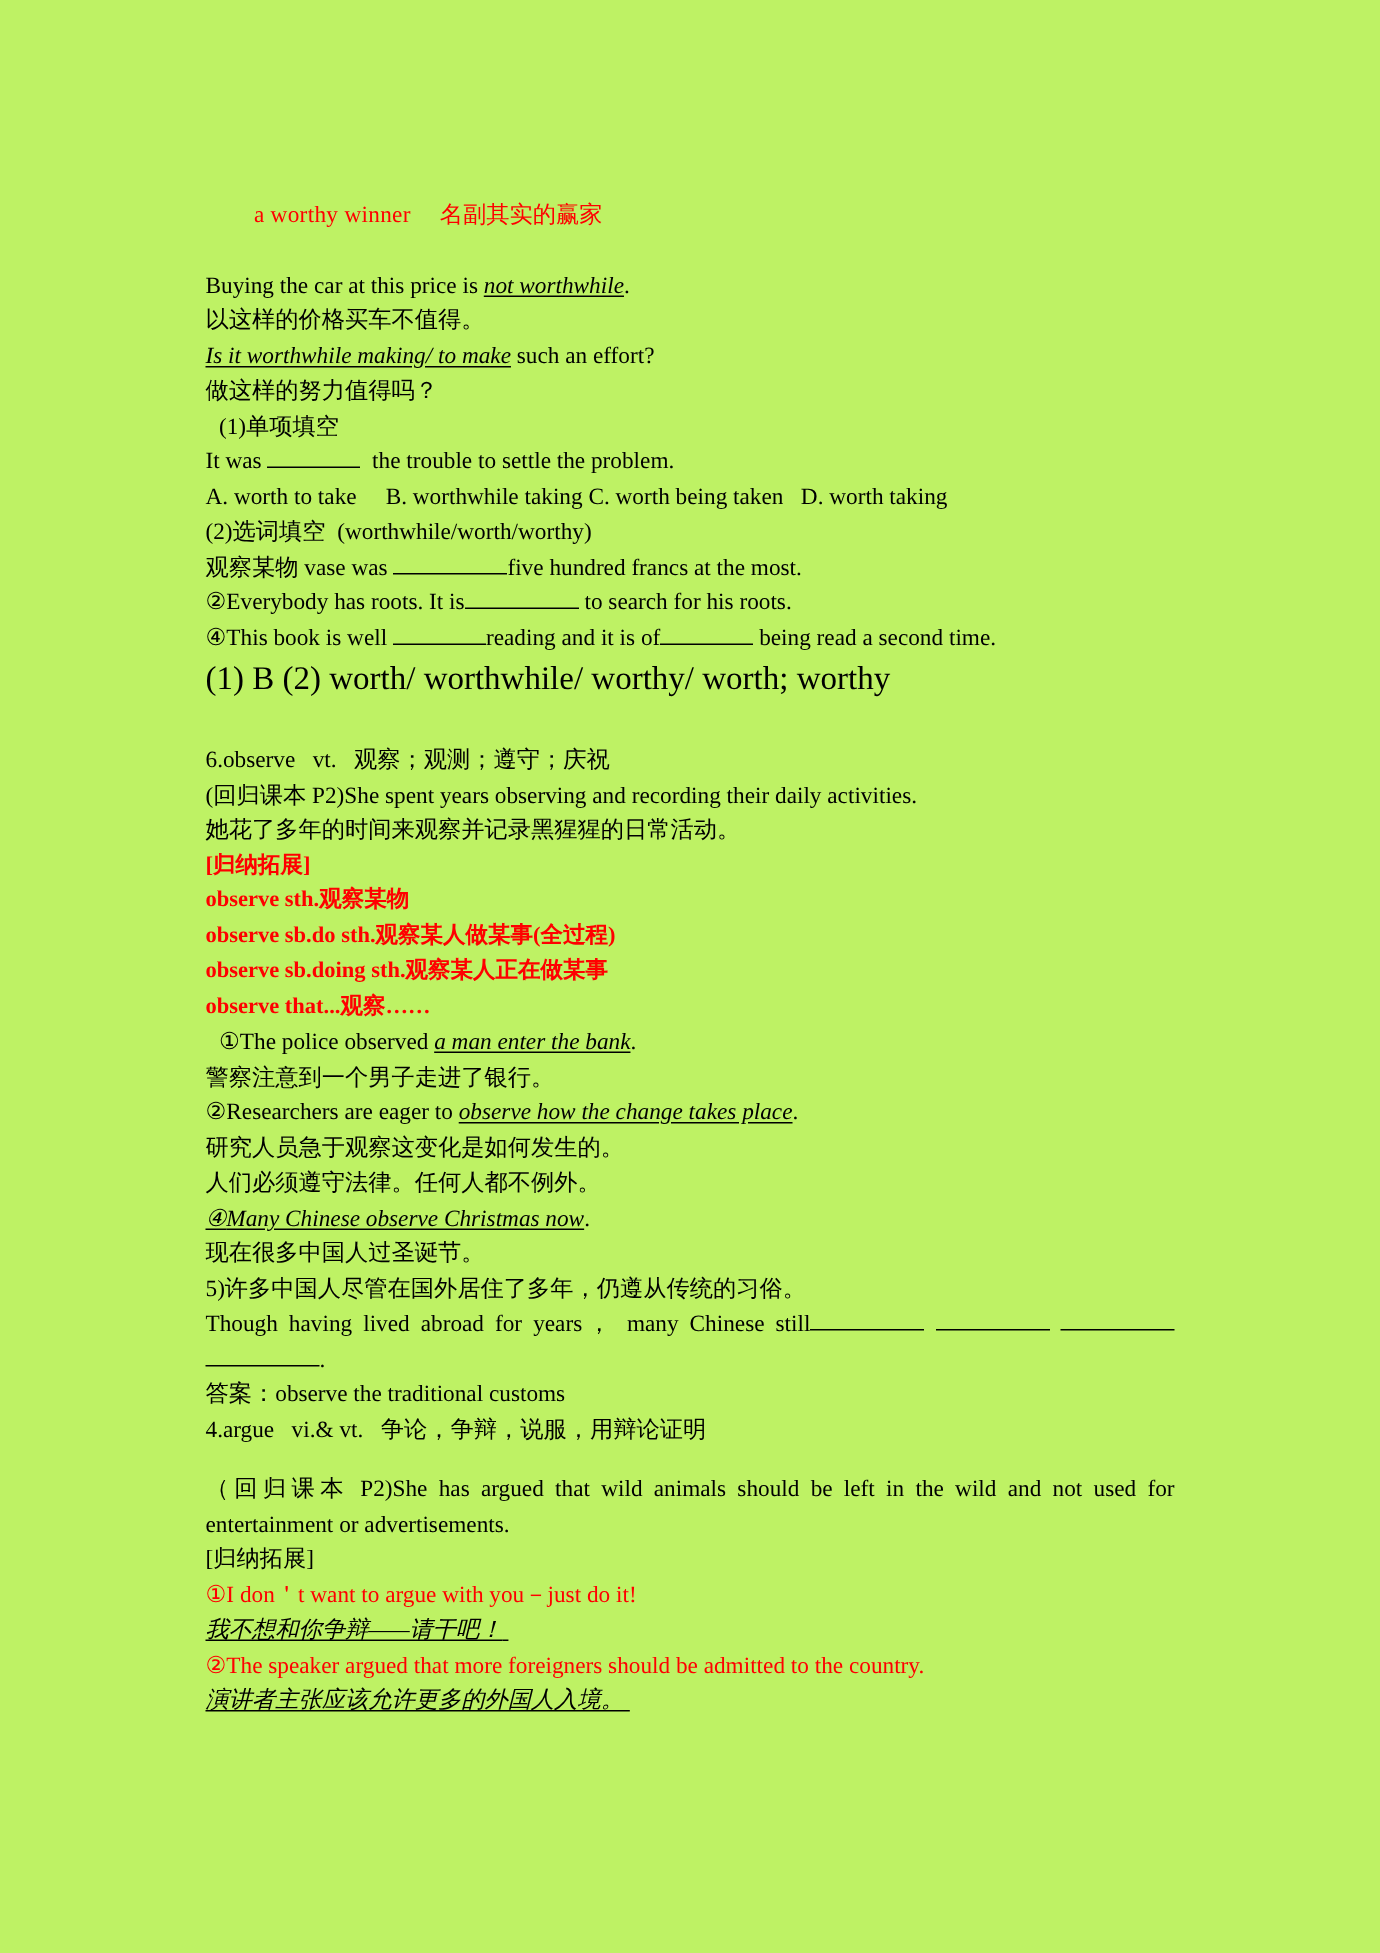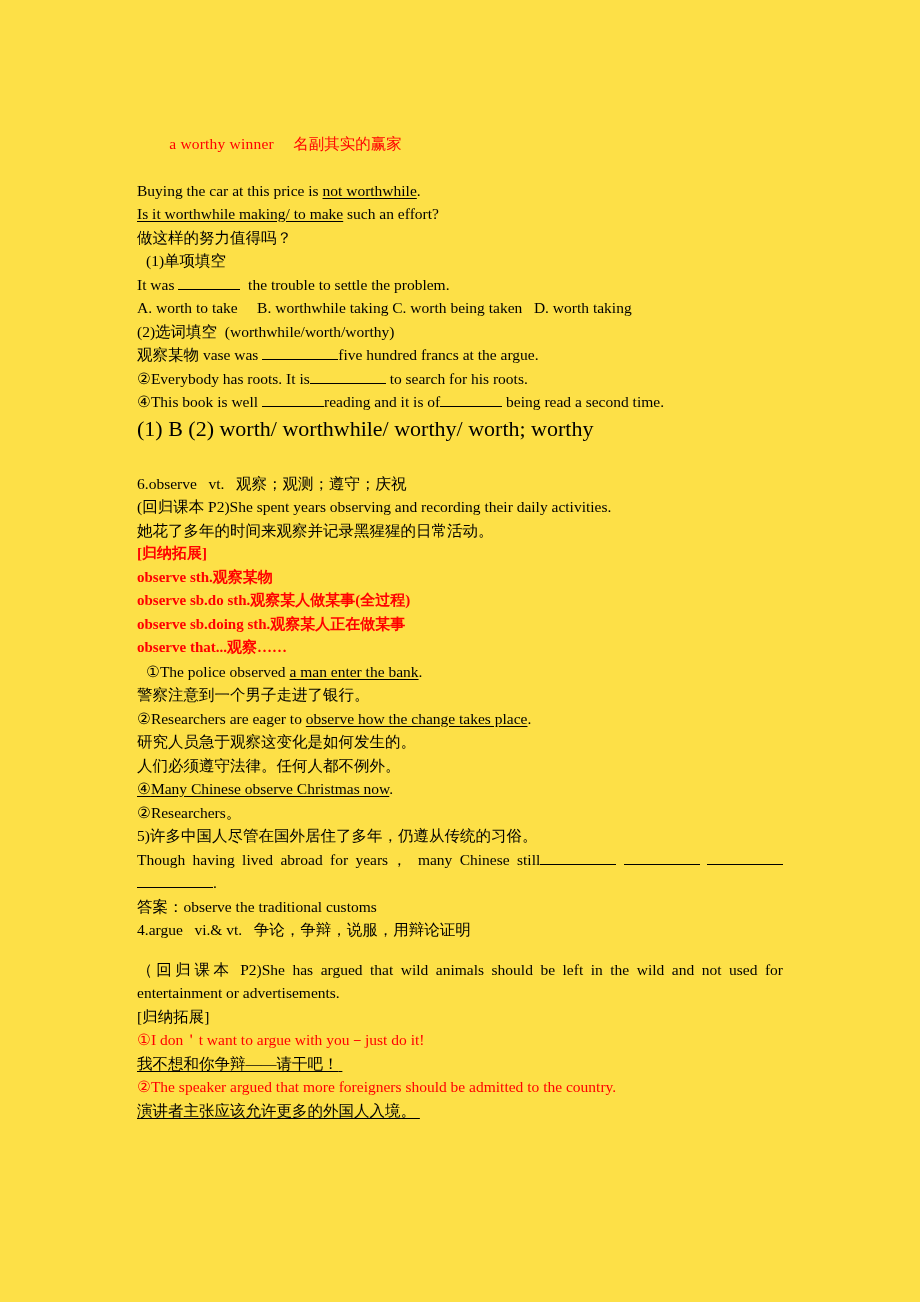--- a/index.html
+++ b/index.html
@@ -11,21 +11,21 @@
     width: 920px;
     height: 1302px;
     font-family: "Liberation Serif", "DejaVu Serif", serif;
     color: #000000;
     overflow: hidden;
   }
   .page {
     position: relative;
     width: 920px;
     height: 1302px;
-    background: #fde047;
+    background: #bef264;
     box-sizing: border-box;
     padding: 108px 137px 0 137px;
   }
   .doc {
     width: 646px;
   }
   .line {
     font-size: 15.5px;
     line-height: 23.5px;
     white-space: pre-wrap;
@@ -36,20 +36,21 @@
   }
   .redbold {
     color: #ff0000;
     font-weight: bold;
     font-size: 15px;
     line-height: 23.5px;
   }
   .u {
     text-decoration: underline;
     text-underline-offset: 2px;
+    font-style: italic;
   }
   .indent {
     padding-left: 9px;
   }
   .gap-lg { height: 30px; }
 
   .answer-big {
     font-size: 22px;
     line-height: 26px;
     padding-top: 2px;
@@ -78,34 +79,35 @@
 
 <div class="page">
   <div class="doc">
 
     <div class="line indent">
       <span class="red title-sp">a worthy winner</span><span class="red">     </span><span class="red">名副其实的赢家</span>
     </div>
 
     <div class="line"><span>Buying the car at this price is </span><span class="u">not worthwhile</span><span>.</span></div>
 
+    <div class="line">以这样的价格买车不值得。</div>
 
     <div class="line"><span class="u">Is it worthwhile making/ to make</span><span> such an effort?</span></div>
 
     <div class="line">做这样的努力值得吗？</div>
 
     <div class="line indent">(1)单项填空</div>
 
     <div class="line"><span>It was </span><span class="blank b-md"></span><span>  the trouble to settle the problem.</span></div>
 
     <div class="line">A. worth to take     B. worthwhile taking C. worth being taken   D. worth taking</div>
 
     <div class="line">(2)选词填空  (worthwhile/worth/worthy)</div>
 
-    <div class="line"><span>观察某物 vase was </span><span class="blank b-lg"></span><span>five hundred francs at the argue.</span></div>
+    <div class="line"><span>观察某物 vase was </span><span class="blank b-lg"></span><span>five hundred francs at the most.</span></div>
 
     <div class="line"><span>②Everybody has roots. It is</span><span class="blank b-lg"></span><span> to search for his roots.</span></div>
 
 
     <div class="line"><span>④This book is well </span><span class="blank b-md"></span><span>reading and it is of</span><span class="blank b-md"></span><span> being read a second time.</span></div>
 
     <div class="line answer-big">(1) B (2) worth/ worthwhile/ worthy/ worth; worthy</div>
 
     <div class="gap-lg"></div>
 
@@ -121,21 +123,21 @@
 
     <div class="line indent"><span>①The police observed </span><span class="u">a man enter the bank</span><span>.</span></div>
     <div class="line">警察注意到一个男子走进了银行。</div>
 
     <div class="line"><span>②Researchers are eager to </span><span class="u">observe how the change takes place</span><span>.</span></div>
     <div class="line">研究人员急于观察这变化是如何发生的。</div>
 
     <div class="line">人们必须遵守法律。任何人都不例外。</div>
 
     <div class="line"><span class="u">④</span><span class="u">Many Chinese observe Christmas now</span><span>.</span></div>
-    <div class="line">②Researchers。</div>
+    <div class="line">现在很多中国人过圣诞节。</div>
 
     <div class="line">5)许多中国人尽管在国外居住了多年，仍遵从传统的习俗。</div>
 
     <div class="line just-all wide"><span>Though having lived abroad for years， many Chinese still</span><span class="blank b-lg"></span><span> </span><span class="blank b-lg"></span><span> </span><span class="blank b-lg"></span></div>
     <div class="line"><span class="blank b-lg"></span><span>.</span></div>
 
     <div class="line">答案：observe the traditional customs</div>
 
     <div class="line">4.argue   vi.&amp; vt.   争论，争辩，说服，用辩论证明</div>
     <div class="line justify wide">（回归课本 P2)She has argued that wild animals should be left in the wild and not used for entertainment or advertisements.</div>

